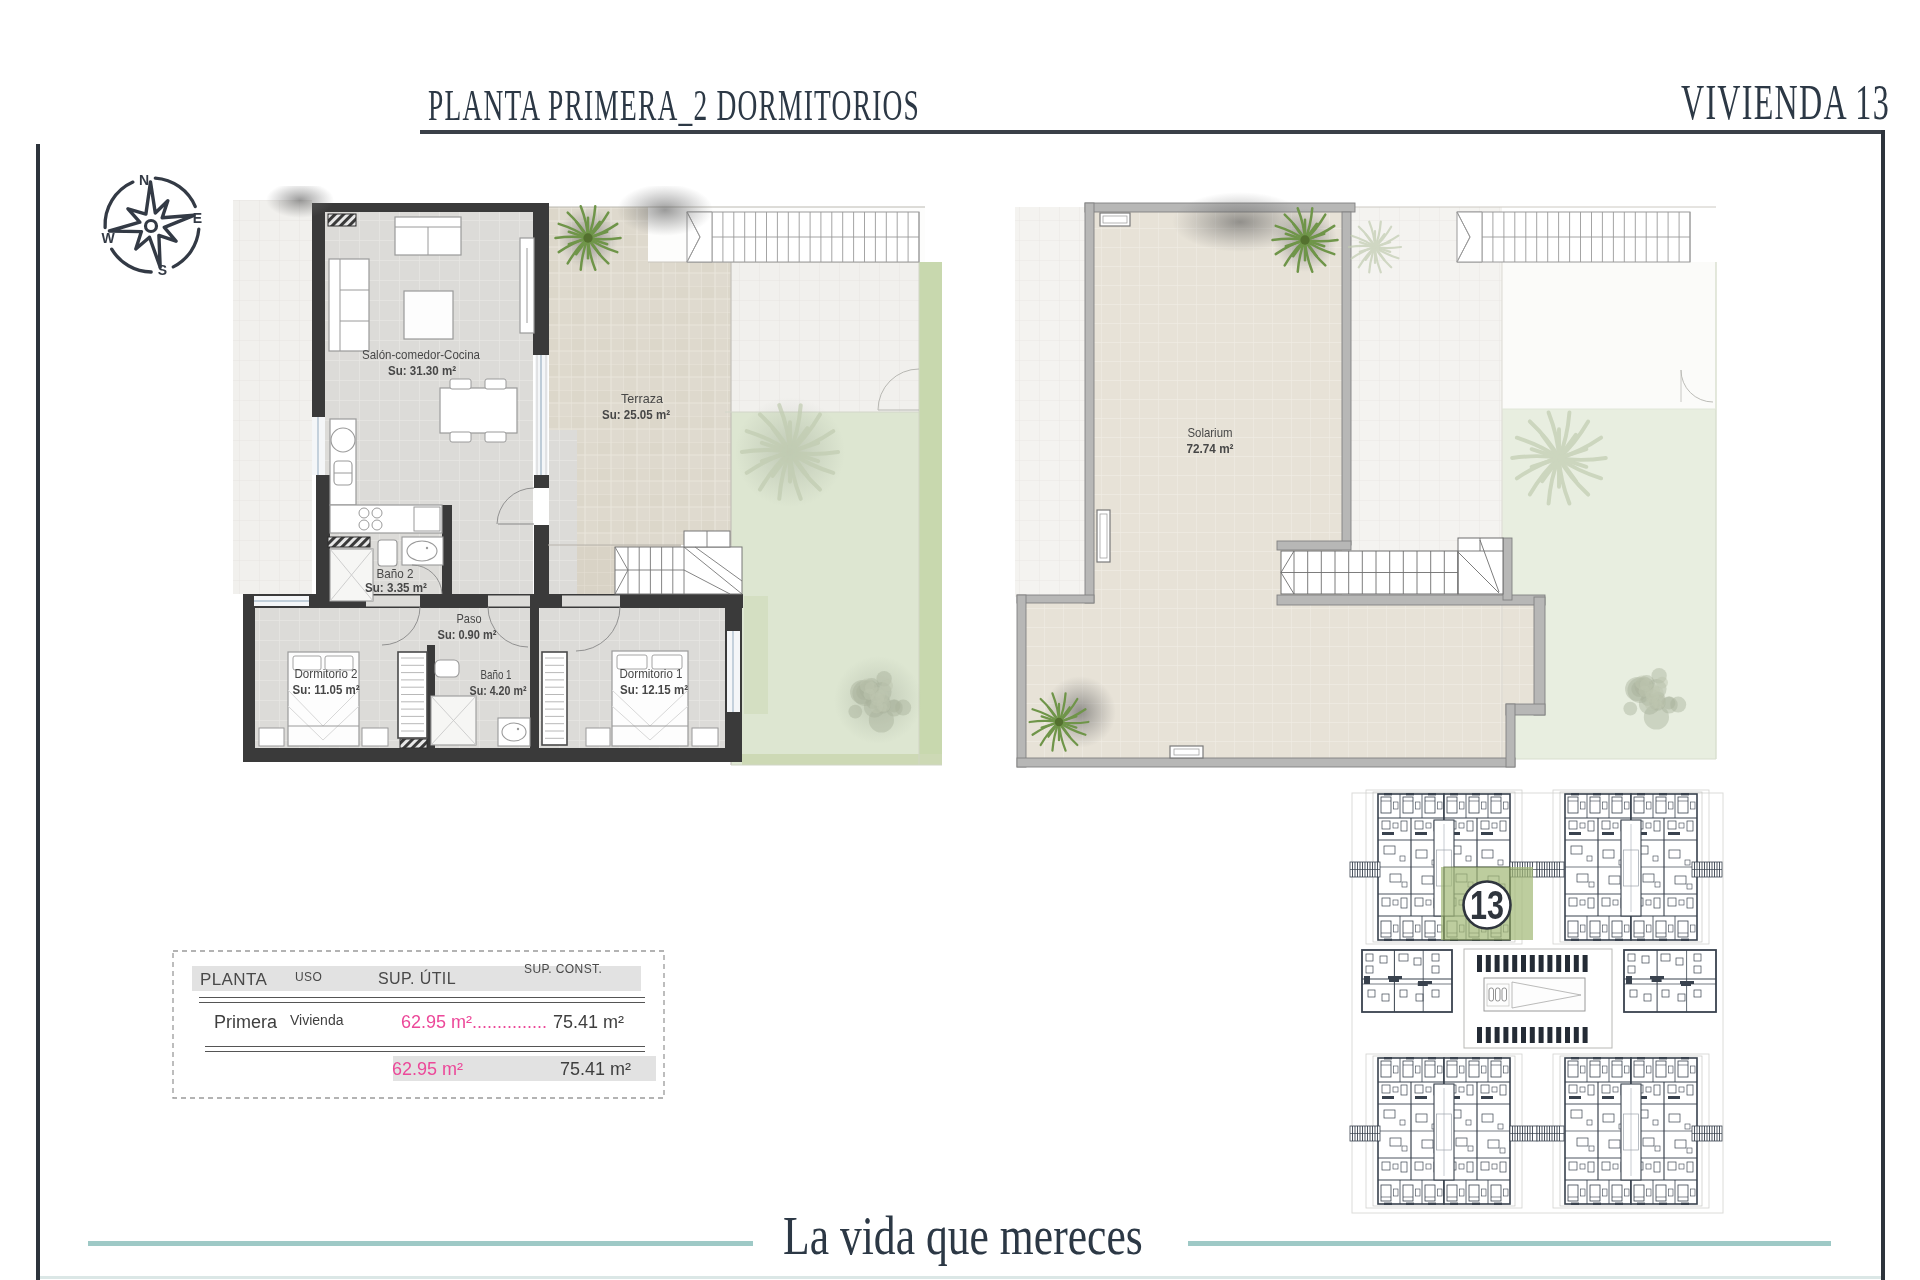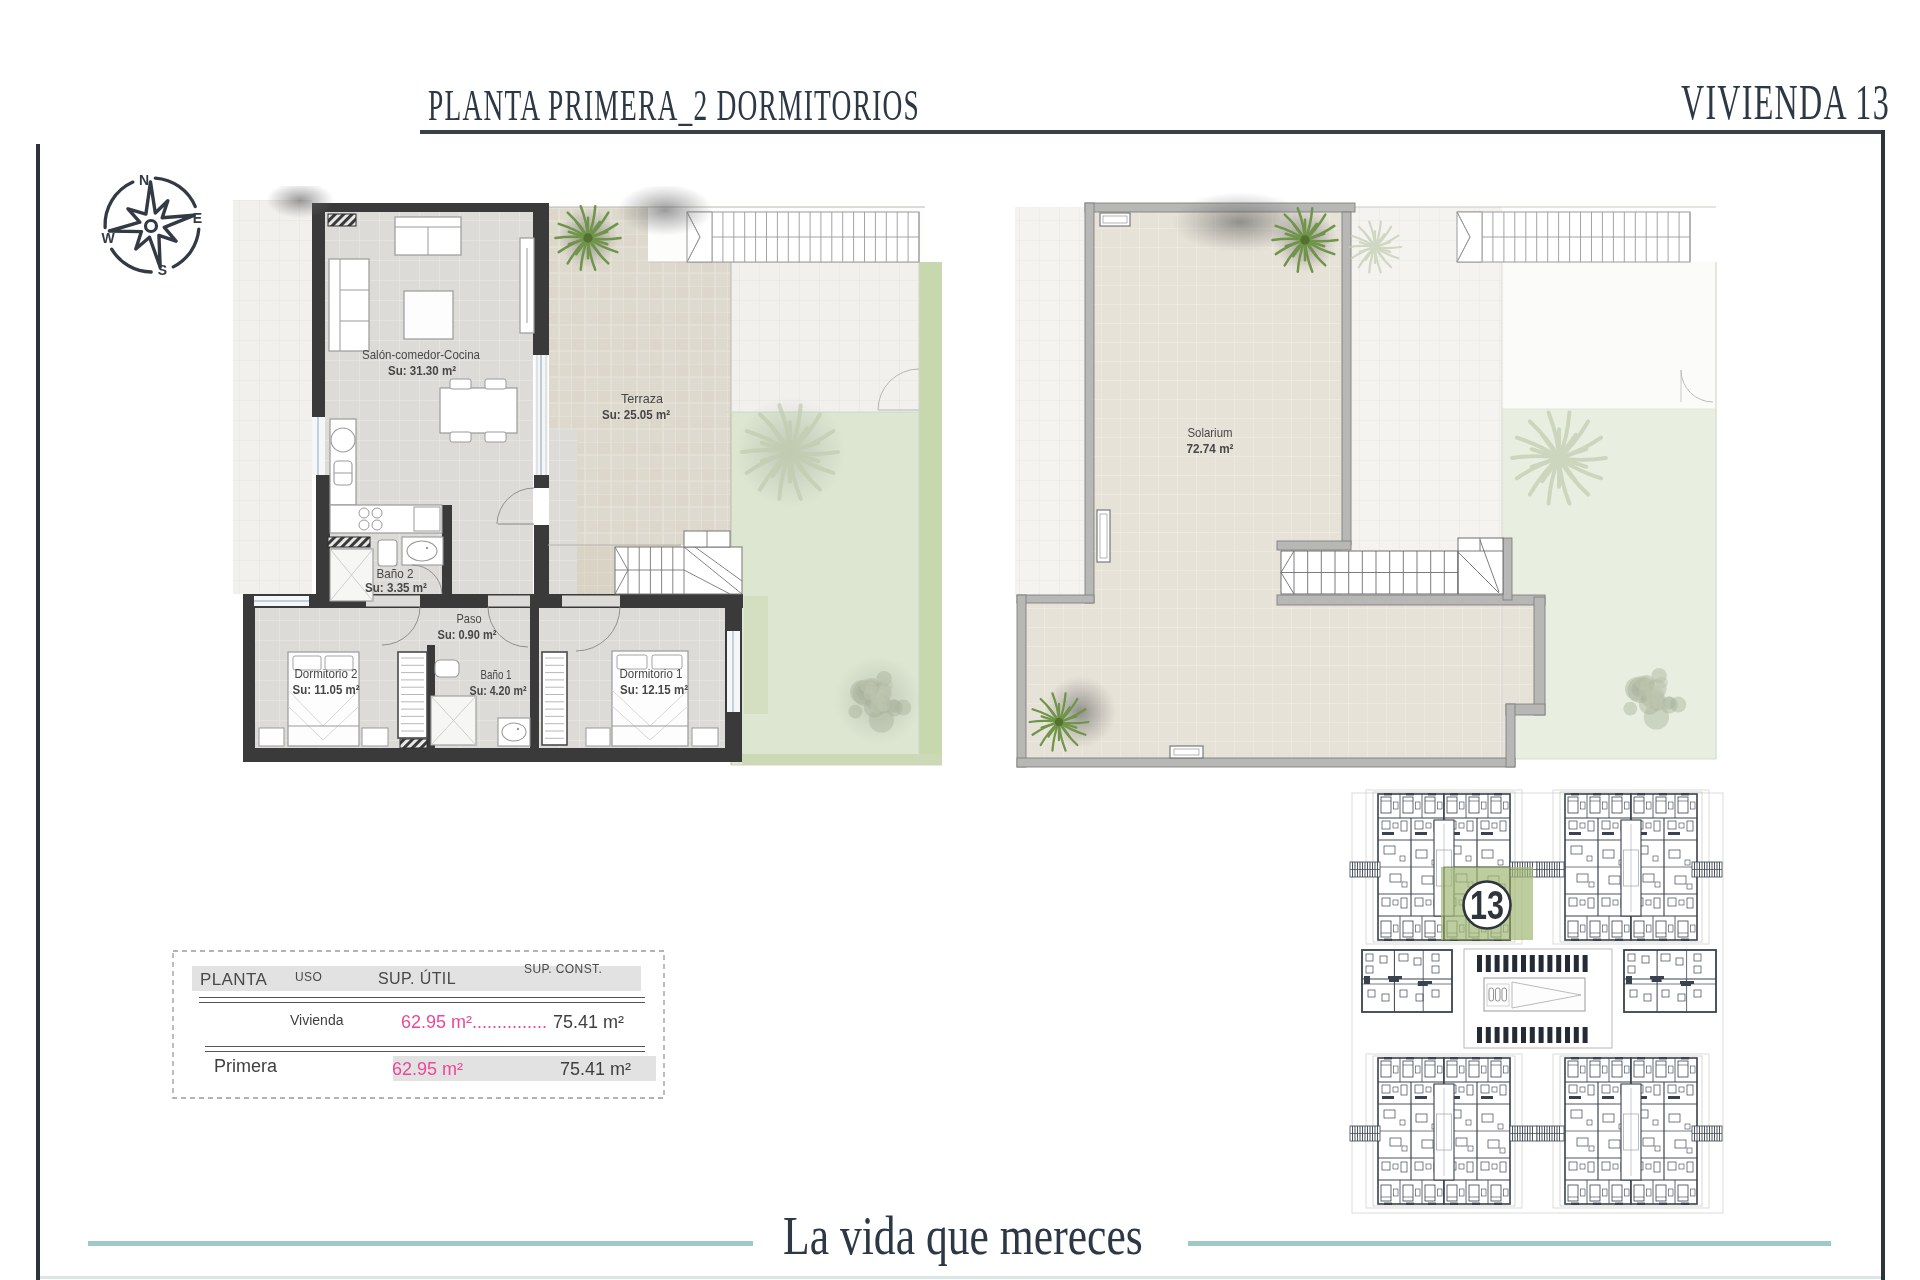--- a/index.html
+++ b/index.html
@@ -1138,21 +1138,21 @@
   </svg>
 <div class="abs" style="left:172px;top:950px;width:492px;height:148px"><svg width="494" height="150">
       <rect x="1" y="1" width="491" height="147" fill="none" stroke="#9a9a9a" stroke-width="1.3" stroke-dasharray="5,4"></rect>
     </svg></div>
 <div class="abs" style="left:192px;top:966px;width:449px;height:25px;background:#e2e2e2"></div>
 <div class="abs" style="left:200px;top:970px;font-size:17px;color:#494949;letter-spacing:0.4px">PLANTA</div>
 <div class="abs" style="left:295px;top:970px;font-size:12px;color:#494949;letter-spacing:0.4px">USO</div>
 <div class="abs" style="left:378px;top:970px;font-size:16px;color:#494949;letter-spacing:0.4px">SUP. ÚTIL</div>
 <div class="abs" style="left:524px;top:962px;font-size:12px;color:#494949;letter-spacing:0.4px">SUP. CONST.</div>
 <div class="abs" style="left:199px;top:997px;width:446px;height:4px;border-top:1.4px solid #555;border-bottom:1.4px solid #555"></div>
-<div class="abs" style="left:214px;top:1056px;font-size:18px;color:#3f3f3f">Primera</div>
+<div class="abs" style="left:214px;top:1012px;font-size:18px;color:#3f3f3f">Primera</div>
 <div class="abs" style="left:290px;top:1012px;font-size:14px;color:#3f3f3f">Vivienda</div>
 <div class="abs" style="left:401px;top:1012px;font-size:18px;color:#ec4899">62.95 m²...............</div>
 <div class="abs" style="left:553px;top:1012px;font-size:18px;color:#3f3f3f">75.41 m²</div>
 <div class="abs" style="left:205px;top:1046px;width:440px;height:4px;border-top:1.4px solid #555;border-bottom:1.4px solid #555"></div>
 <div class="abs" style="left:393px;top:1056px;width:263px;height:25px;background:#e2e2e2"></div>
 <div class="abs" style="left:392px;top:1059px;font-size:18px;color:#ec4899">62.95 m²</div>
 <div class="abs" style="left:560px;top:1059px;font-size:18px;color:#3f3f3f">75.41 m²</div>
 
 <div class="abs" style="left:88px;top:1241px;width:665px;height:5px;background:#9ec9c6"></div>
 <div class="abs" style="left:1188px;top:1241px;width:643px;height:5px;background:#9ec9c6"></div>

